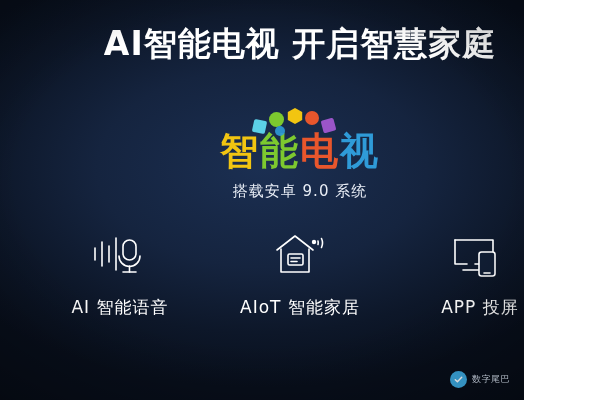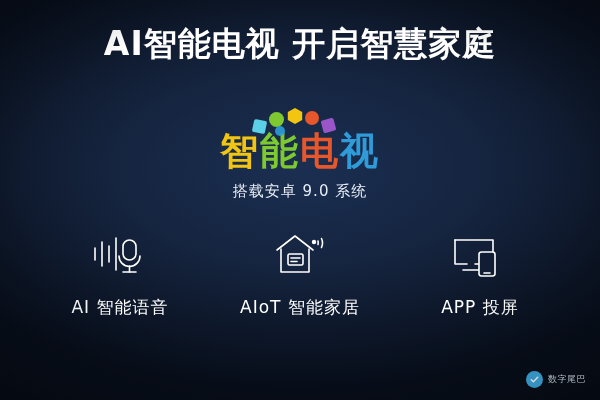--- a/index.html
+++ b/index.html
@@ -8,21 +8,21 @@
     background: #ffffff;
   }
   body {
     width: 600px;
     height: 400px;
     overflow: hidden;
     font-family: "Liberation Sans", sans-serif;
   }
   .slide {
     position: relative;
-    width: 600px;
+    width: 524px;
     height: 400px;
     background:
       radial-gradient(ellipse 70% 55% at 50% 42%, #1b2f52 0%, #15243f 45%, #0d1729 75%, #080f1c 100%),
       linear-gradient(180deg, #0b1626 0%, #101d33 50%, #070d18 100%);
     overflow: hidden;
   }
   
   .slide::after {
     content: "";
     position: absolute;

